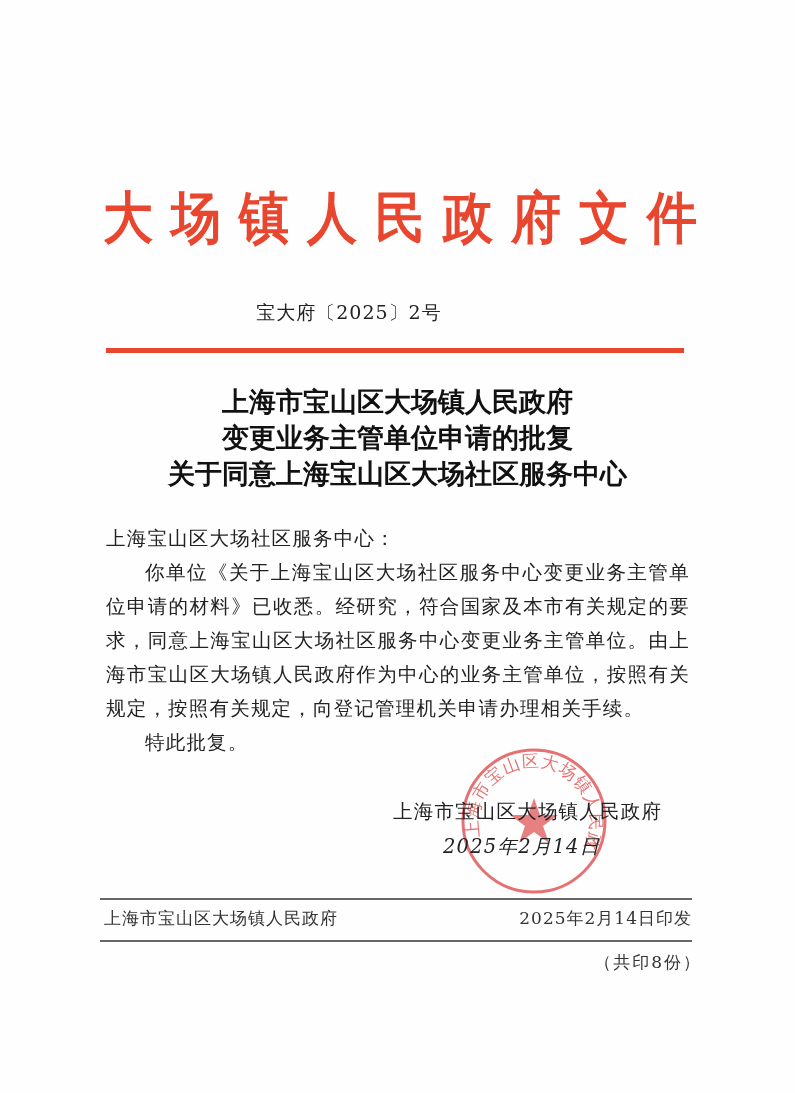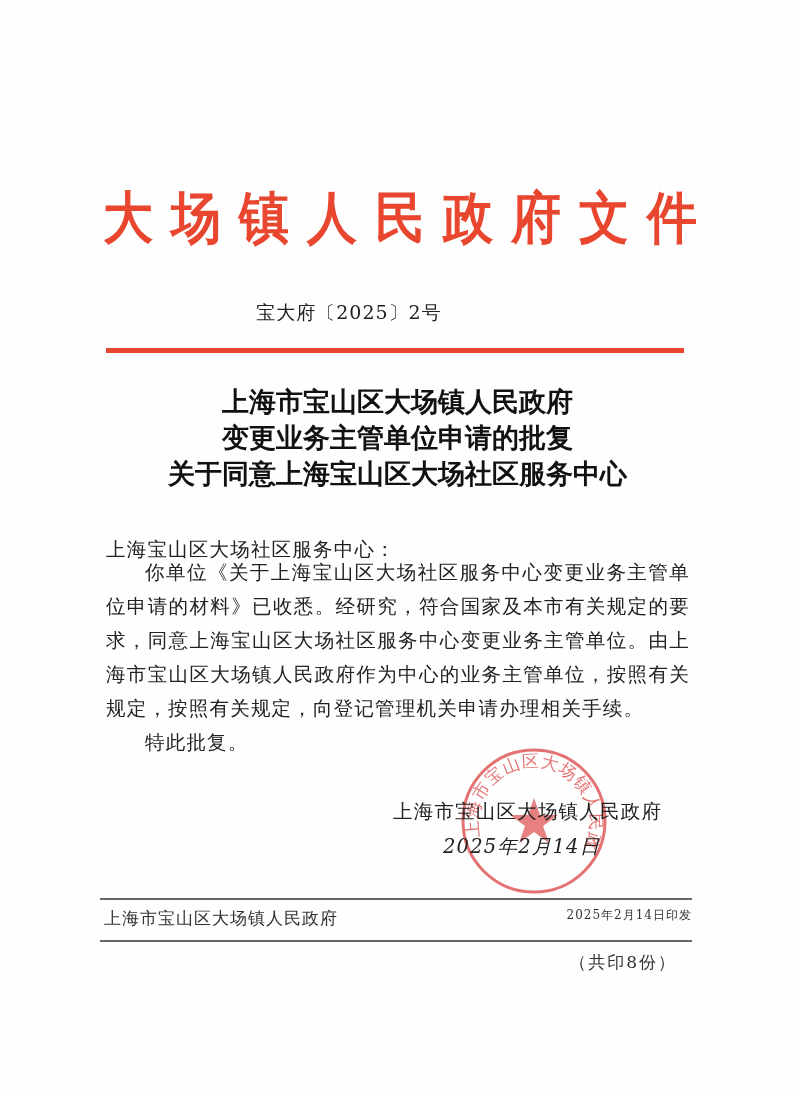--- a/index.html
+++ b/index.html
@@ -74,22 +74,21 @@
     .body-text {
       position: absolute;
       left: 106px;
       width: 584px;
       font-size: 19.5px;
       color: #222;
       line-height: 34px;
       letter-spacing: 1.2px;
     }
     .addressee {
-      top: 534px;
-      font-family: Liberation Mono, monospace;
+      top: 522px;
     }
     .para {
       top: 556px;
       text-indent: 2em;
       text-align: justify;
     }
     .closing {
       top: 726px;
       text-indent: 2em;
     }
@@ -135,28 +134,28 @@
       left: 104px;
       top: 907px;
       font-size: 17px;
       letter-spacing: 1px;
       color: #333;
     }
     .footer-right {
       position: absolute;
       right: 103px;
       top: 907px;
-      font-size: 12px;
+      font-size: 17px;
       letter-spacing: 1px;
       color: #333;
       text-align: right;
     }
     .copies {
       position: absolute;
-      right: 118px;
+      right: 93px;
       top: 951px;
       font-size: 17px;
       letter-spacing: 2px;
       color: #333;
     }
   </style>
 </head>
 <body>
 
 <div class="page">

